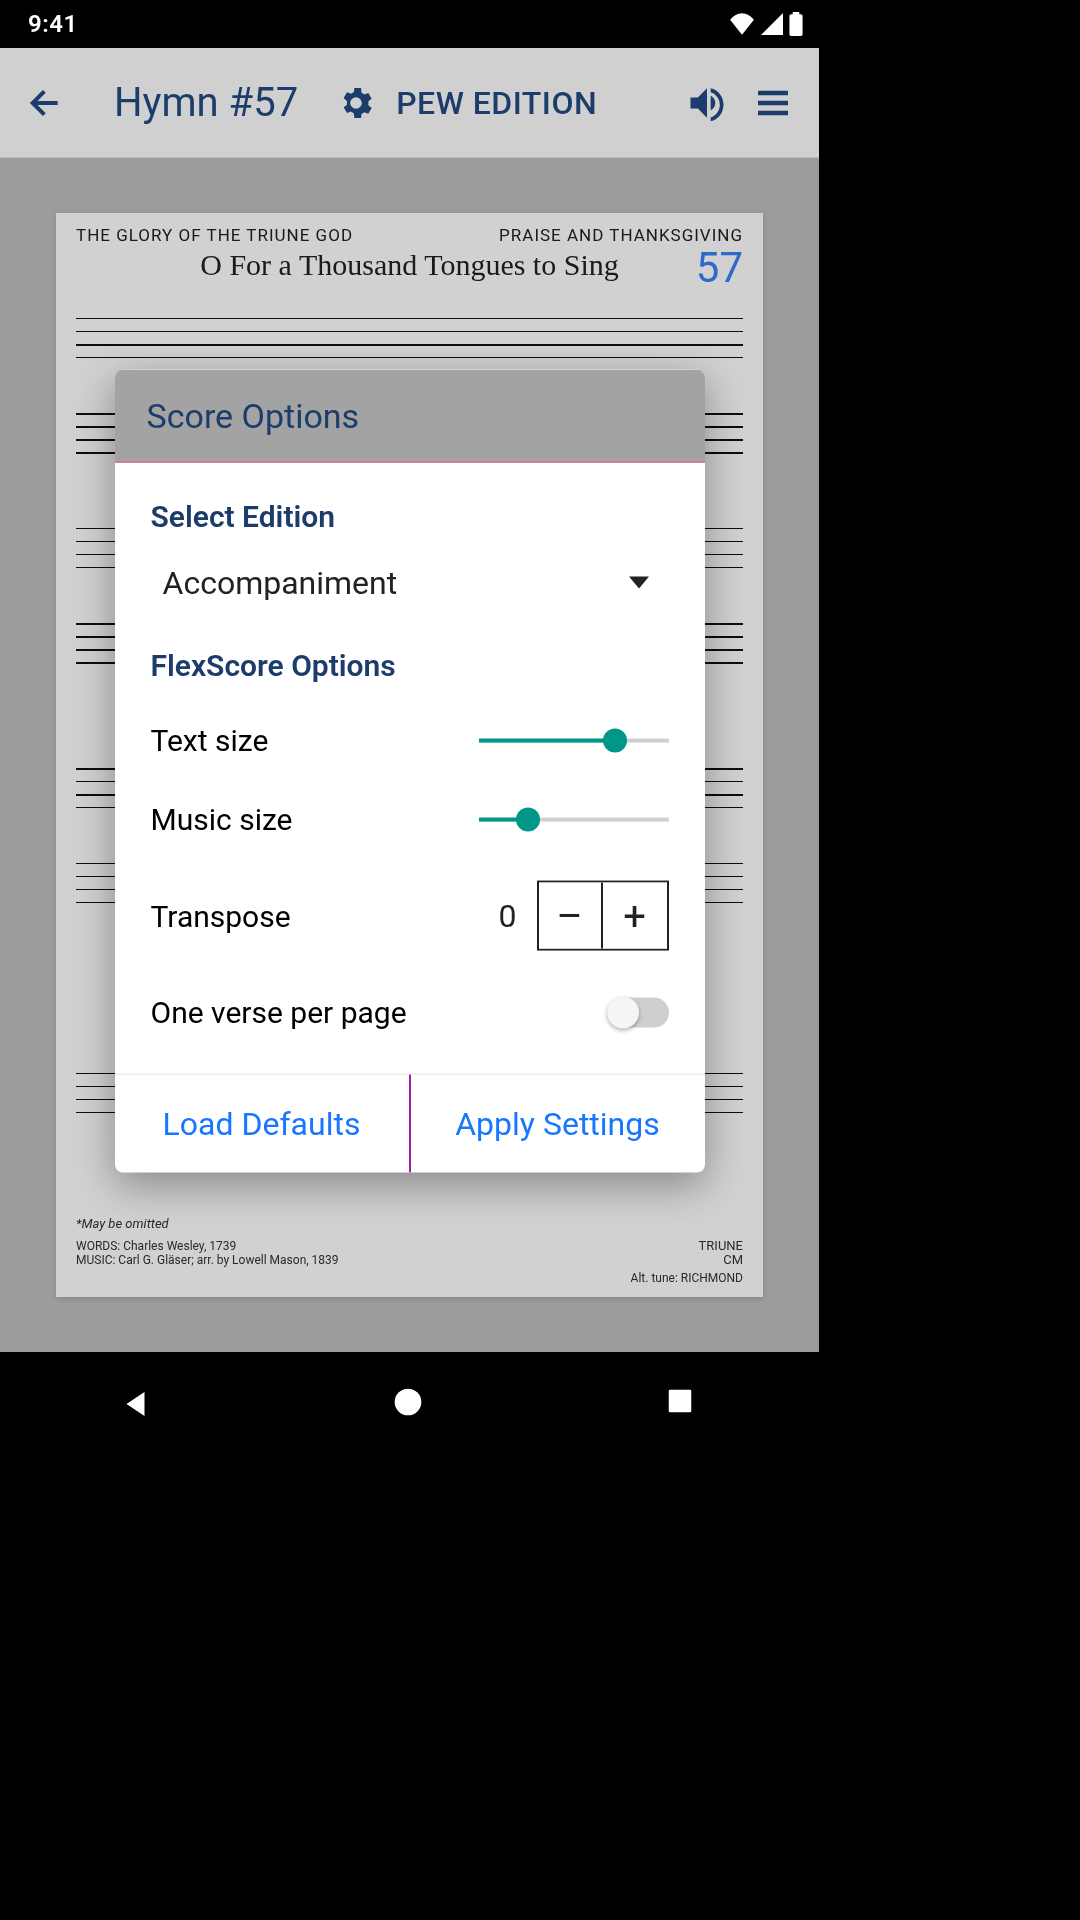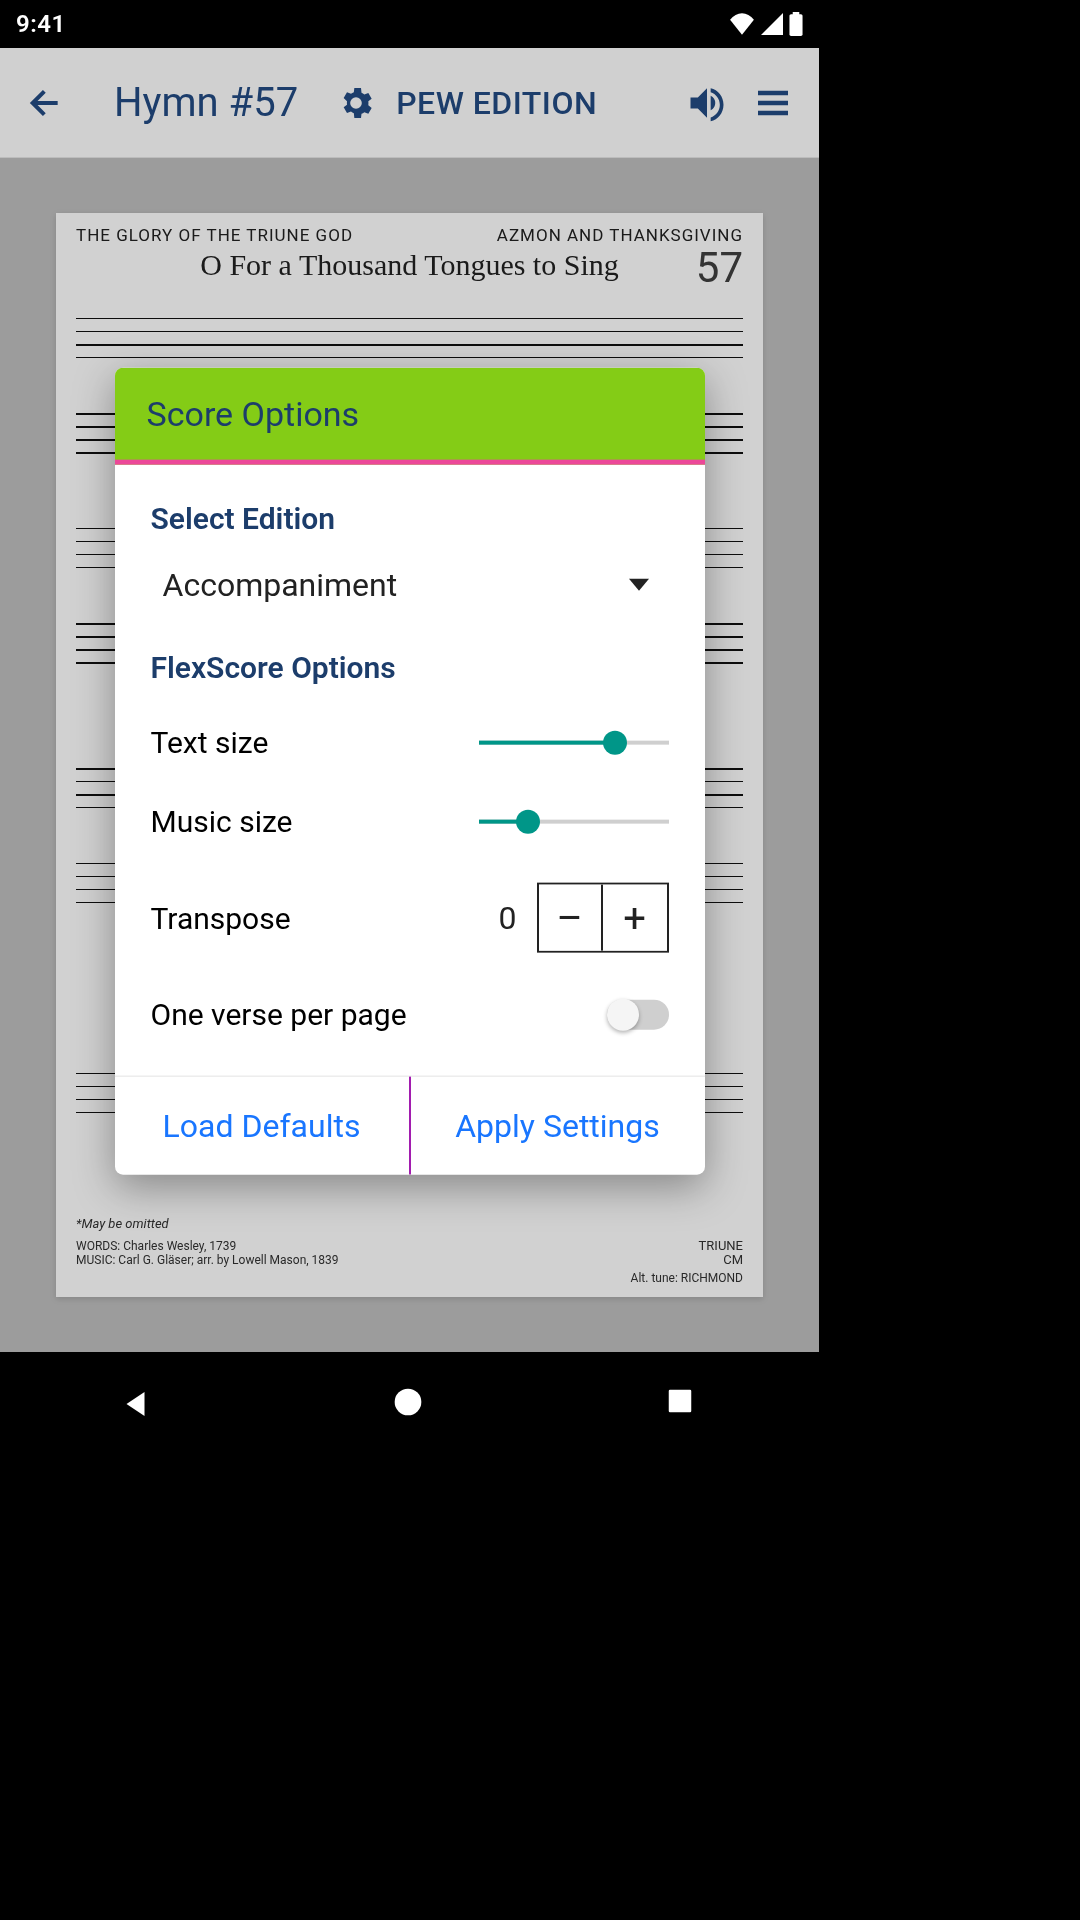--- a/index.html
+++ b/index.html
@@ -8,53 +8,53 @@
     --link:#1976ff;
     --grey-bg:#d0d0d0;
     --grey-light:#bfbfbf;
     --black:#000;
   }
   *{box-sizing:border-box;margin:0;padding:0;font-family:Roboto,Arial,Helvetica,sans-serif;}
   html,body{width:819px;height:1456px;background:#000;overflow:hidden;position:relative;}
 
   
   .status-bar{height:48px;background:#000;color:#fff;display:flex;align-items:center;justify-content:space-between;padding:0 16px;}
-  .status-time{font-weight:600;font-size:24px;letter-spacing:.5px;}
+  .status-time{font-weight:600;font-size:24px;letter-spacing:.5px;margin-left:12px;}
   .status-icons{display:flex;gap:6px;align-items:center;}
 
   
   .toolbar{height:110px;background:var(--grey-bg);display:flex;align-items:center;padding:0 20px;gap:14px;border-bottom:1px solid #bcbcbc;}
   .toolbar .title{flex:0 0 auto;font-size:40px;color:var(--navy);font-weight:400;margin-left:28px;margin-right:18px;}
   .toolbar .edition{font-size:32px;color:var(--navy);font-weight:500;letter-spacing:.5px;}
   .icon-btn{width:52px;height:52px;display:flex;align-items:center;justify-content:center;color:var(--navy);}
   .spacer{flex:1;}
 
   
   .page-area{position:relative;height:1194px;background:var(--grey-light);overflow:hidden;}
   .page-inner{position:absolute;inset:0;background:#bfbfbf;}
   .sheet{position:absolute;left:56px;right:56px;top:55px;bottom:55px;background:#fff;box-shadow:0 2px 6px rgba(0,0,0,.15);}
   .sheet .hdr-l{position:absolute;top:12px;left:20px;font-size:17px;letter-spacing:1px;color:#222;}
   .sheet .hdr-r{position:absolute;top:12px;right:20px;font-size:17px;letter-spacing:1px;color:#222;}
-  .sheet .big-n{position:absolute;top:30px;right:20px;font-size:42px;color:#404040;}
+  .sheet .big-n{position:absolute;top:30px;right:20px;font-size:42px;color:#3b82f6;}
   .sheet .song-title{position:absolute;top:35px;left:0;right:0;text-align:center;font-size:30px;color:#222;font-family:Georgia,serif;}
   .staff{position:absolute;left:20px;right:20px;height:52px;}
   .staff::before{content:"";position:absolute;inset:0;
     background:repeating-linear-gradient(to bottom,#111 0,#111 1.5px,transparent 1.5px,transparent 13px);}
   .sheet .foot1{position:absolute;bottom:66px;left:20px;font-size:13px;color:#333;font-style:italic;}
   .sheet .foot2{position:absolute;bottom:44px;left:20px;font-size:12px;color:#333;}
   .sheet .foot3{position:absolute;bottom:30px;left:20px;font-size:12px;color:#333;}
   .sheet .foot-r1{position:absolute;bottom:44px;right:20px;font-size:13px;color:#333;}
   .sheet .foot-r2{position:absolute;bottom:30px;right:20px;font-size:13px;color:#333;}
   .sheet .foot-r3{position:absolute;bottom:12px;right:20px;font-size:12px;color:#333;}
 
   .scrim{position:absolute;inset:0;background:rgba(0,0,0,.18);}
 
   
   .dialog{position:absolute;left:50%;top:50%;transform:translate(-50%,-48%);width:590px;background:#fff;border-radius:8px;box-shadow:0 12px 40px rgba(0,0,0,.35);overflow:hidden;}
-  .dialog-title{background:#84cc16;padding:26px 32px;font-size:34px;color:var(--navy);border-bottom:5px solid #ec4899;}
+  .dialog-title{background:#a3a3a3;padding:26px 32px;font-size:34px;color:var(--navy);border-bottom:1px solid #ec4899;}
   .dialog-body{padding:22px 36px 10px;}
   .sec-label{font-size:30px;font-weight:600;color:var(--navy);margin-top:14px;margin-bottom:18px;}
   .select-row{display:flex;align-items:center;justify-content:space-between;padding:12px 20px 32px 12px;font-size:32px;color:#222;gap:24px;}
   .select-row .chev{width:0;height:0;border-left:10px solid transparent;border-right:10px solid transparent;border-top:12px solid #222;}
 
   .opt-row{display:flex;align-items:center;justify-content:space-between;padding:22px 0;}
   .opt-label{font-size:30px;color:#000000;}
   .slider{flex:0 0 190px;height:20px;position:relative;}
   .slider-track{position:absolute;top:50%;left:0;right:0;height:4px;background:#cfcfcf;transform:translateY(-50%);}
   .slider-fill{position:absolute;top:50%;left:0;height:4px;background:var(--accent);transform:translateY(-50%);}
@@ -119,21 +119,21 @@
     <svg width="40" height="40" viewBox="0 0 24 24" fill="none" stroke="#1c3d6b" stroke-width="2.6">
         <path d="M3 6h18M3 12h18M3 18h18"></path>
       </svg>
   </span>
 </div>
 
 <div class="page-area">
   <div class="page-inner">
     <div class="sheet">
       <span class="hdr-l">THE GLORY OF THE TRIUNE GOD</span>
-      <span class="hdr-r">AZMON AND THANKSGIVING</span>
+      <span class="hdr-r">PRAISE AND THANKSGIVING</span>
       <span class="big-n">57</span>
       <span class="song-title">O For a Thousand Tongues to Sing</span>
       <div class="staff" style="top:105px"></div>
       <div class="staff" style="top:200px"></div>
       <div class="staff" style="top:315px"></div>
       <div class="staff" style="top:410px"></div>
       <div class="staff" style="top:555px"></div>
       <div class="staff" style="top:650px"></div>
       <div class="staff" style="top:860px"></div>
       <span class="foot1">*May be omitted</span>

